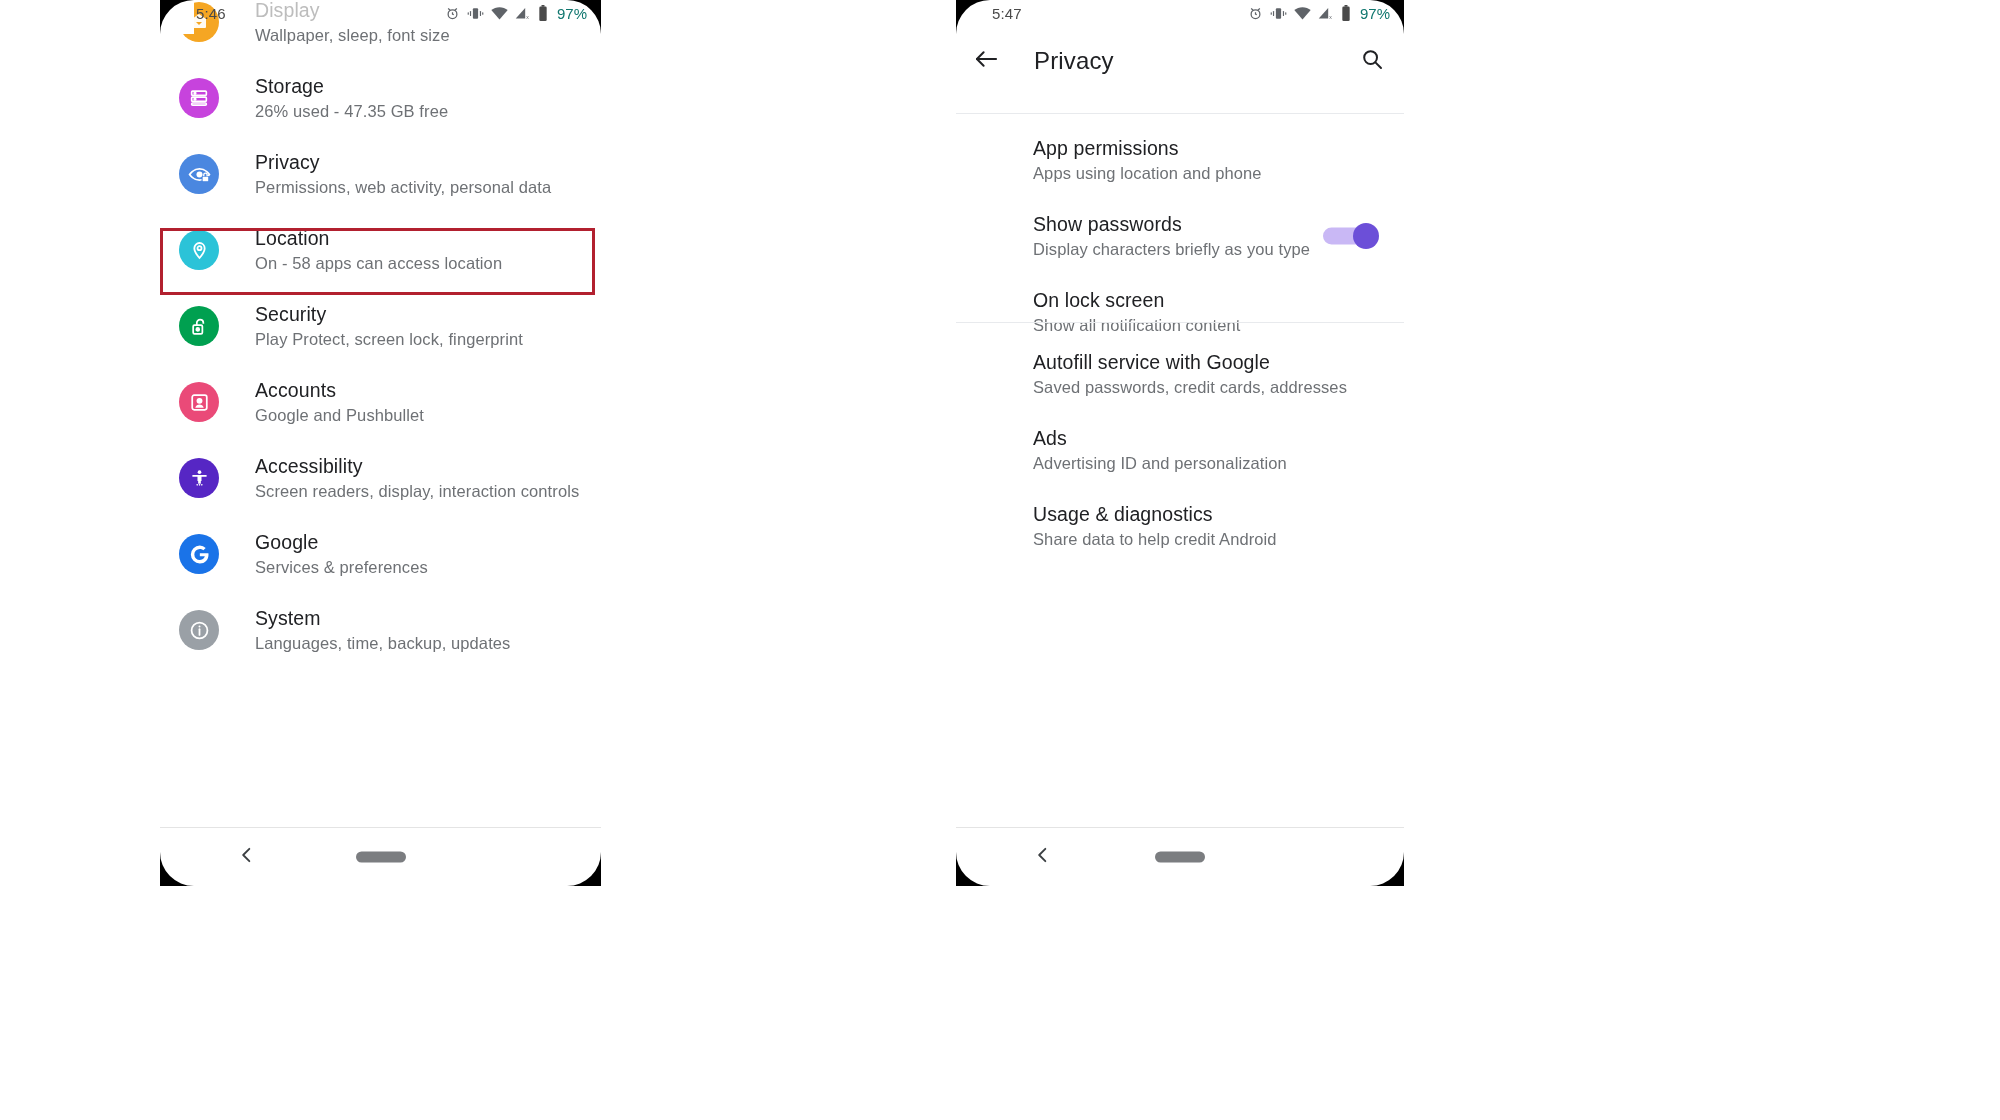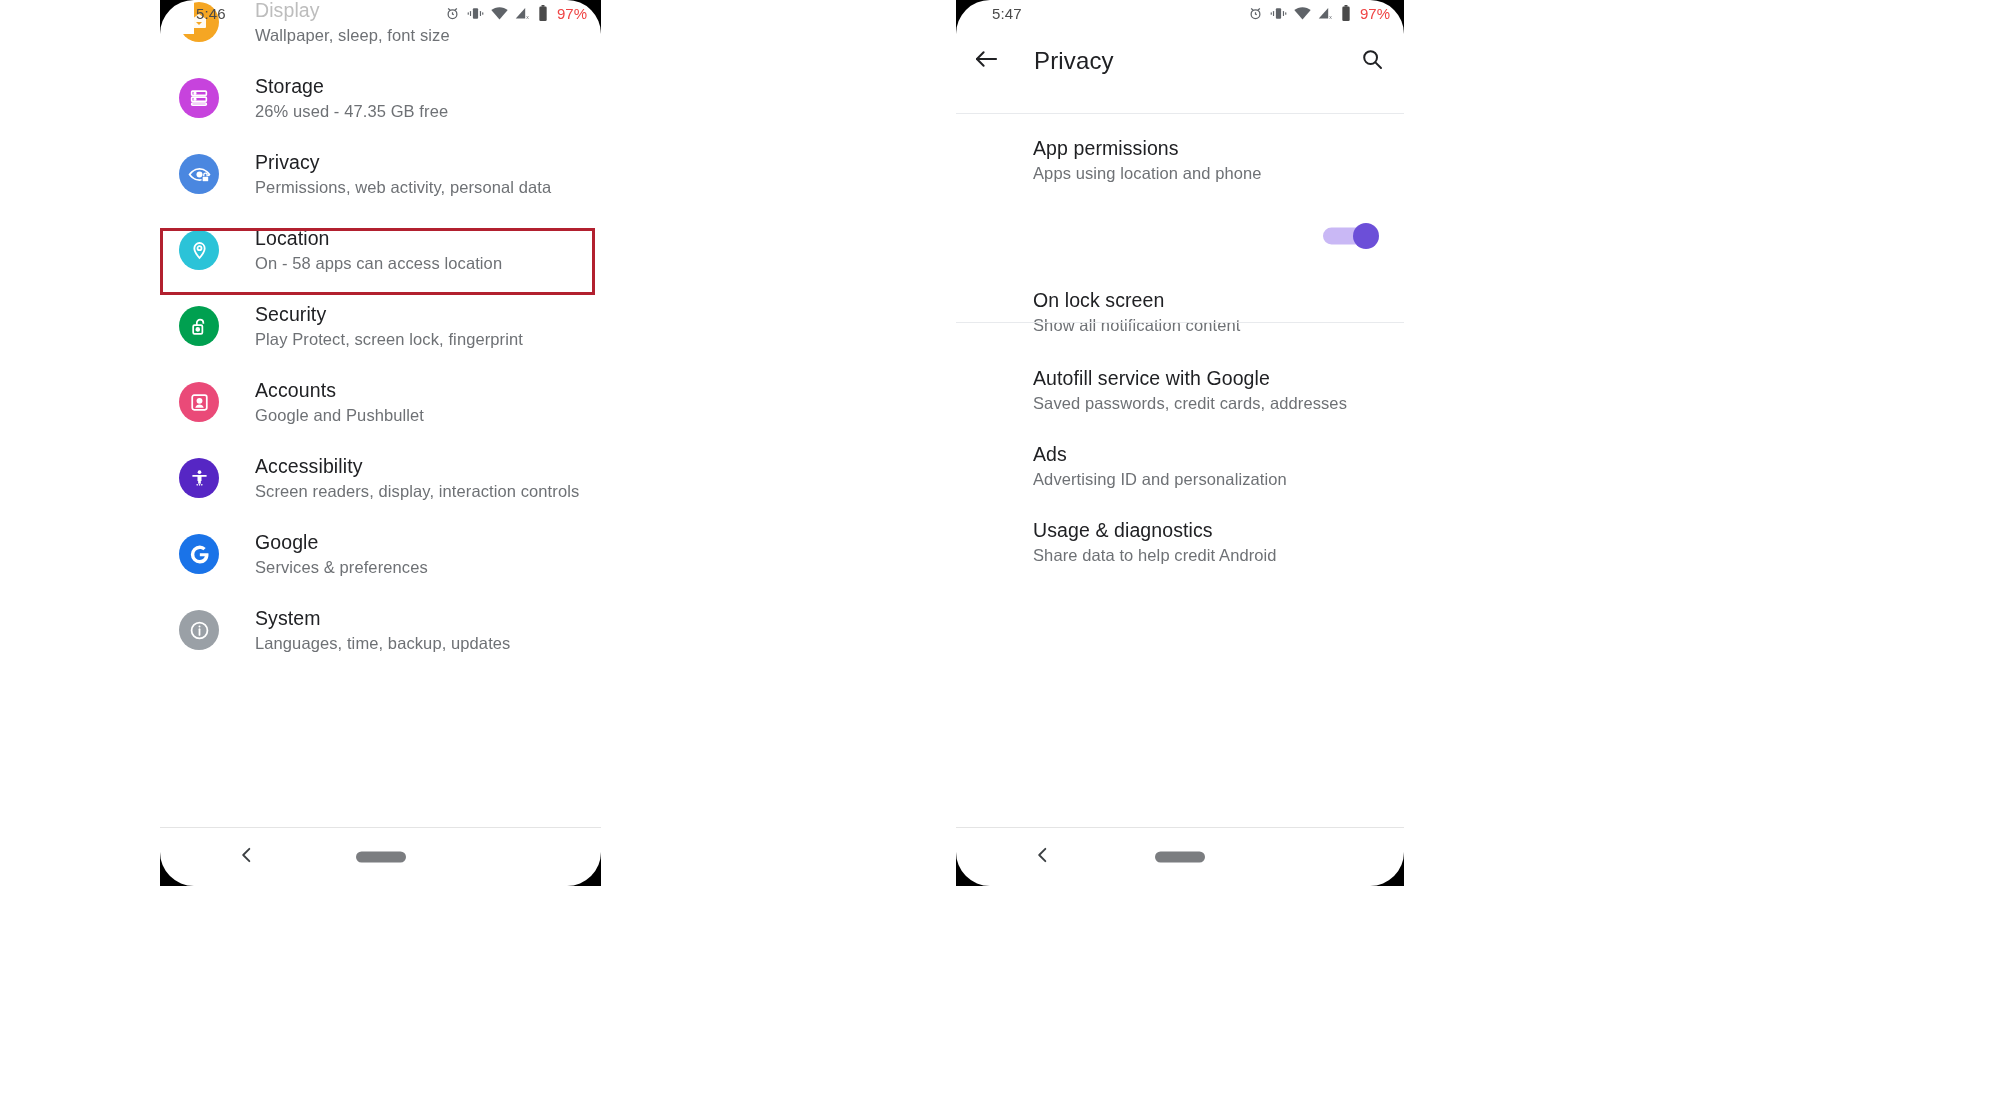--- a/index.html
+++ b/index.html
@@ -21,21 +21,21 @@
   .corner.bl:after{content:"";position:absolute;inset:0;background:#fff;border-bottom-left-radius:34px;}
   .corner.br{bottom:0;right:0;}
   .corner.br:after{content:"";position:absolute;inset:0;background:#fff;border-bottom-right-radius:34px;}
 
   
   .statusbar{position:absolute;top:0;left:0;right:0;height:26px;display:flex;align-items:center;
              justify-content:space-between;padding:0 14px 0 36px;box-sizing:border-box;z-index:6;}
   .status-time{font-size:15px;color:#4a4a4a;font-weight:400;letter-spacing:.1px;}
   .status-icons{display:flex;align-items:center;gap:7px;}
   .status-icons svg{display:block;}
-  .battery-pct{font-size:15px;color:#ef4444;margin-left:2px;}
+  .battery-pct{font-size:15px;color:#0f766e;margin-left:2px;}
 
   
   .list{position:absolute;left:0;right:0;}
   .row{display:flex;align-items:center;box-sizing:border-box;}
 
   .icon-circle{width:40px;height:40px;border-radius:50%;flex:0 0 40px;
                display:flex;align-items:center;justify-content:center;}
   .icon-circle svg{display:block;}
 
   .row-text{margin-left:36px;display:flex;flex-direction:column;justify-content:center;}
@@ -338,37 +338,41 @@
     <div class="list" id="right-list" style="top:122px;">
 
       <div class="row">
         <div class="row-text">
           <span class="row-title">App permissions</span>
           <span class="row-sub">Apps using location and phone</span>
         </div>
       </div>
 
       <div class="row">
+        <div class="row-text">
+          <span class="row-title">Show passwords</span>
+          <span class="row-sub">Display characters briefly as you type</span>
+        </div>
         <span class="switch">
           <span class="switch-track"></span>
           <span class="switch-thumb"></span>
         </span>
       </div>
 
       <div class="row">
         <div class="row-text">
           <span class="row-title">On lock screen</span>
           <span class="row-sub">Show all notification content</span>
         </div>
       </div>
     </div>
 
     <div class="divider" style="top:322px;"></div>
 
-    <div class="list" id="right-list-2" style="top:352px;">
+    <div class="list" id="right-list-2" style="top:336px;">
 
       <div class="row" style="height:76px;padding-left:77px;">
         <div class="row-text" style="margin-left:0;">
           <span class="row-title">Autofill service with Google</span>
           <span class="row-sub">Saved passwords, credit cards, addresses</span>
         </div>
       </div>
 
 
       <div class="row" style="height:76px;padding-left:77px;">

